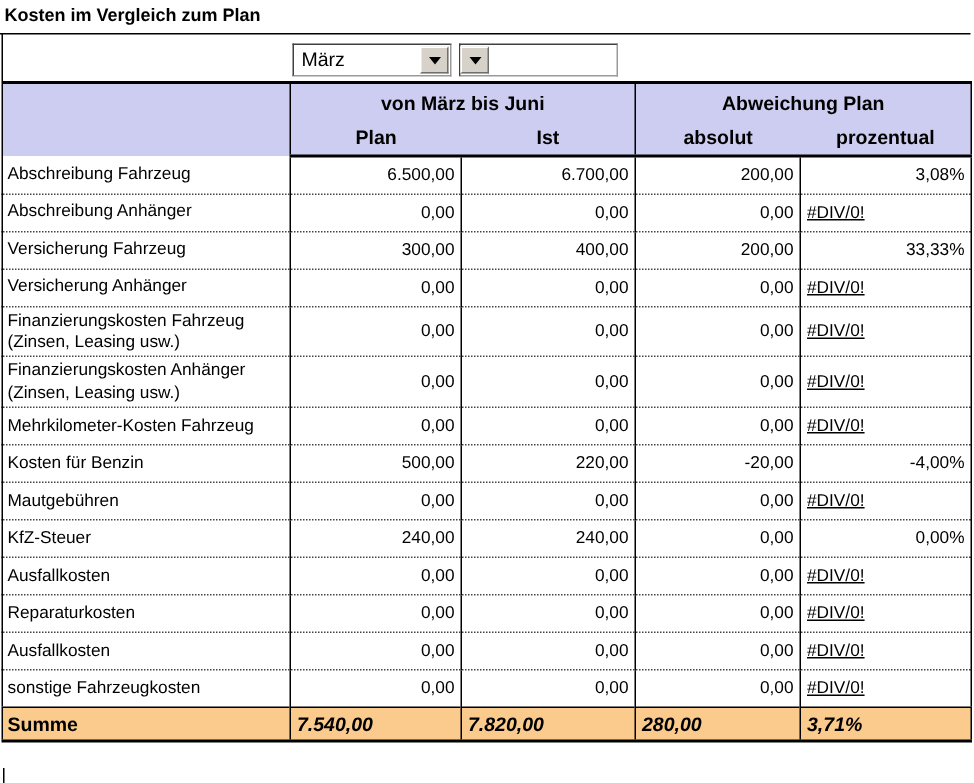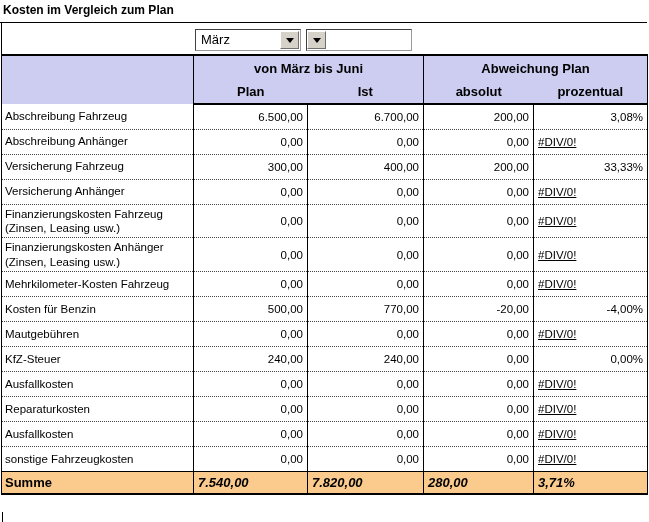--- a/index.html
+++ b/index.html
@@ -148,21 +148,21 @@
         <tr>
           <td class="lbl">Mehrkilometer-Kosten Fahrzeug</td>
           <td class="num">0,00</td>
           <td class="num">0,00</td>
           <td class="num">0,00</td>
           <td class="err">#DIV/0!</td>
         </tr>
         <tr>
           <td class="lbl">Kosten für Benzin</td>
           <td class="num">500,00</td>
-          <td class="num">770,00</td>
+          <td class="num">220,00</td>
           <td class="num">-20,00</td>
           <td class="num">-4,00%</td>
         </tr>
         <tr>
           <td class="lbl">Mautgebühren</td>
           <td class="num">0,00</td>
           <td class="num">0,00</td>
           <td class="num">0,00</td>
           <td class="err">#DIV/0!</td>
         </tr>

